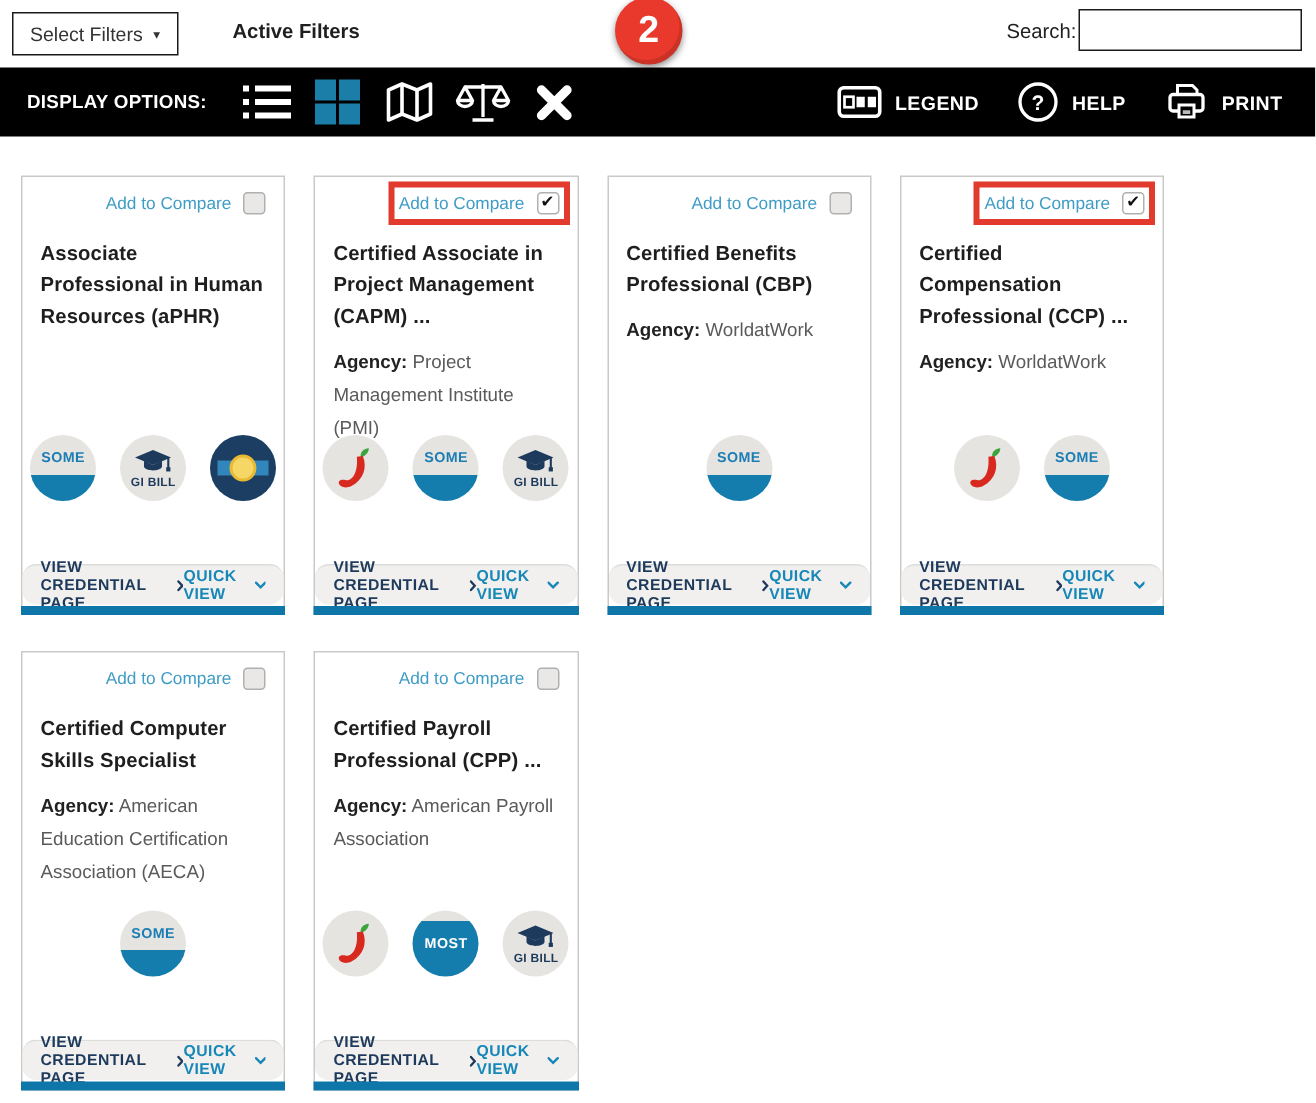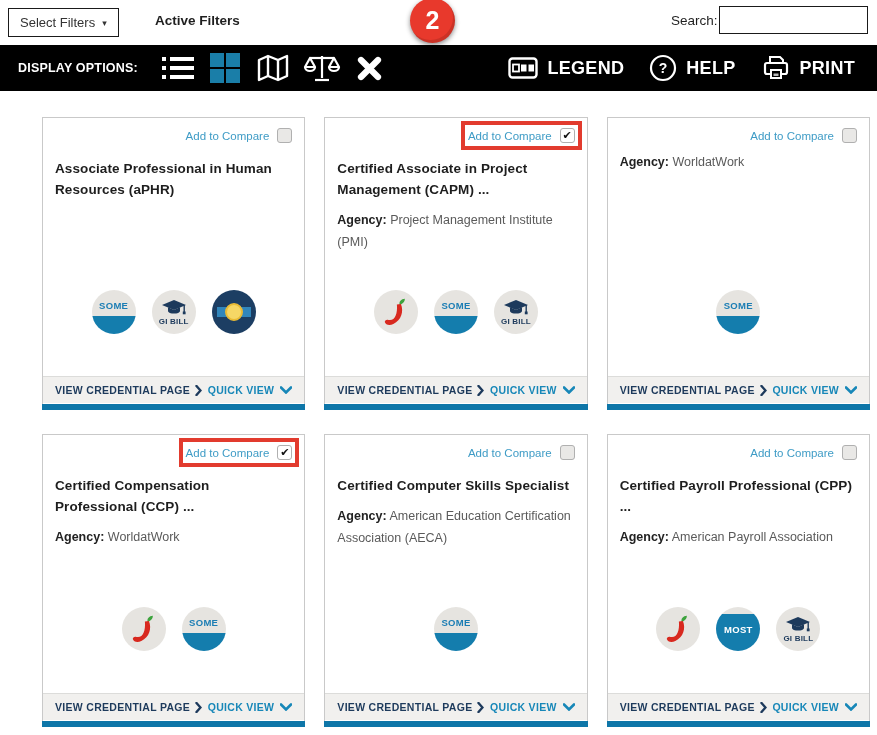--- a/index.html
+++ b/index.html
@@ -20,25 +20,25 @@
 
   
   .toolbar { position:absolute; top:45px; left:0; width:877px; height:46px; background:#000; display:flex; align-items:center; }
   .display-options-label { color:#fff; font-weight:700; font-size:12.5px; letter-spacing:.2px; margin-left:18px;text-align:right; }
   .tb-icon { display:flex; align-items:center; cursor:pointer; }
   .icon-list { margin-left:22px; } .icon-grid { margin-left:15px; } .icon-map { margin-left:15px; }
   .icon-scales { margin-left:12px; } .icon-x { margin-left:14px; }
   .tb-right { margin-left:auto; display:flex; align-items:center; margin-right:22px; }
   .tb-item { display:flex; align-items:center; gap:9px; margin-left:25px; cursor:pointer; }
   .tb-item:first-child { margin-left:0; }
-  .tb-item .tb-label { color:#fff; font-weight:700; font-size:18px; letter-spacing:.3px; }
+  .tb-item .tb-label { color:#fff; font-weight:700; font-size:13px; letter-spacing:.3px; }
 
   
-  .grid { position:absolute; top:117px; left:14px; width:828px; display:grid;
-    grid-template-columns:1fr 1fr 1fr; column-gap:19px; row-gap:24px;margin-left:28px; }
+  .grid { position:absolute; top:117px; left:14px; width:762px; display:grid;
+    grid-template-columns:1fr 1fr 1fr 1fr; column-gap:19px; row-gap:24px; }
   .card { position:relative; height:293px; background:#fff; border:1px solid #c9c9c9; }
   .compare-wrap { display:flex; justify-content:flex-end; padding:10px 12px 0 0; }
   .compare-row { display:inline-flex; align-items:center; gap:8px; cursor:pointer; }
   .compare-row.highlighted { outline:4px solid #e23b2e; outline-offset:3px; }
   .compare-label { font-size:11.5px; color:#3f9cc6; }
   .checkbox { width:15px; height:15px; border:1px solid #b0b0b0; border-radius:3px; background:#e9e8e6;
     display:flex; align-items:center; justify-content:center; }
   .checkbox .check { display:none; font-size:11px; color:#111; line-height:1; }
   .checkbox.checked { background:#fff; }
   .checkbox.checked .check { display:block; }
@@ -55,21 +55,21 @@
   .badge.meter.most .lbl { color:#fff; font-size:9.5px; font-weight:700; letter-spacing:.3px; margin-top:1px; }
   .badge.plain { background:#e6e4e0; display:flex; flex-direction:column; align-items:center; justify-content:center; }
   .badge.gi .lbl { color:#1d3a5c; font-size:8px; font-weight:700; letter-spacing:.2px; margin-top:1px; }
   .badge.chili { background:#e6e4e0; display:flex; align-items:center; justify-content:center; }
   .badge.medal { background:#1c3e63; }
   .medal-ribbon { position:absolute; top:17px; left:5px; width:34px; height:10px; background:#3186bb; }
   .medal-coin { position:absolute; top:13px; left:13px; width:18px; height:18px; border-radius:50%;
     background:#f6d765; border:2px solid #e9bb35; }
 
   .card-footer { position:absolute; left:0; right:0; bottom:6px; height:27px; background:#f1f0ee;
-    border-top:1px solid #dcdcda; display:flex; align-items:center; justify-content:space-between; padding:0 12px; }
+    border-top:1px solid #dcdcda; display:flex; align-items:center; justify-content:space-between; padding:0 12px;border-radius:9px; }
   .view-link { display:flex; align-items:center; gap:5px; font-size:10.5px; font-weight:700; color:#1d3a5c; letter-spacing:.3px; cursor:pointer; }
   .quick-view { display:flex; align-items:center; gap:6px; font-size:10.5px; font-weight:700; color:#1787b8; letter-spacing:.3px; cursor:pointer; }
   .blue-bar { position:absolute; left:-1px; right:-1px; bottom:-1px; height:6px; background:#0e76a8; }
 </style>
 </head>
 <body>
 
 <div class="screen">
 
   <div class="header">
@@ -252,20 +252,21 @@
 
   <article class="card">
     <div class="compare-wrap">
       <span class="compare-row">
         <span class="compare-label">Add to Compare</span>
         <span class="checkbox">
           
         </span>
       </span>
     </div>
+    <h3 class="title">Certified Benefits Professional (CBP)</h3>
     <p class="agency"><b>Agency:</b> <span>WorldatWork</span></p>
     <div class="badges">
           <div class="badge meter some">
             <span class="lbl">SOME</span>
           </div>
         </div>
     <div class="card-footer">
       <a class="view-link">
         <span>VIEW CREDENTIAL PAGE</span>
         <svg width="7" height="11" viewBox="0 0 7 11">

